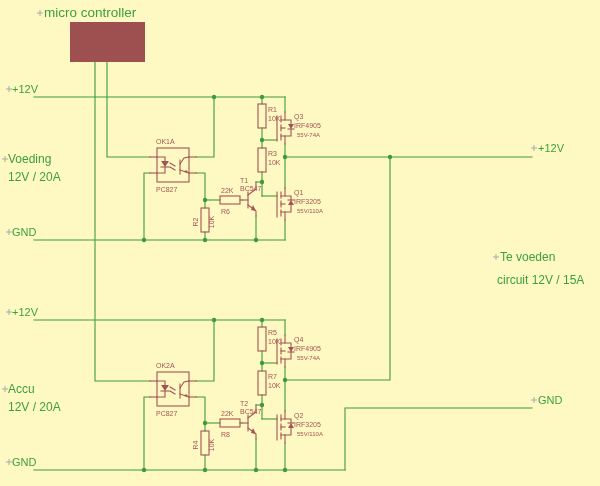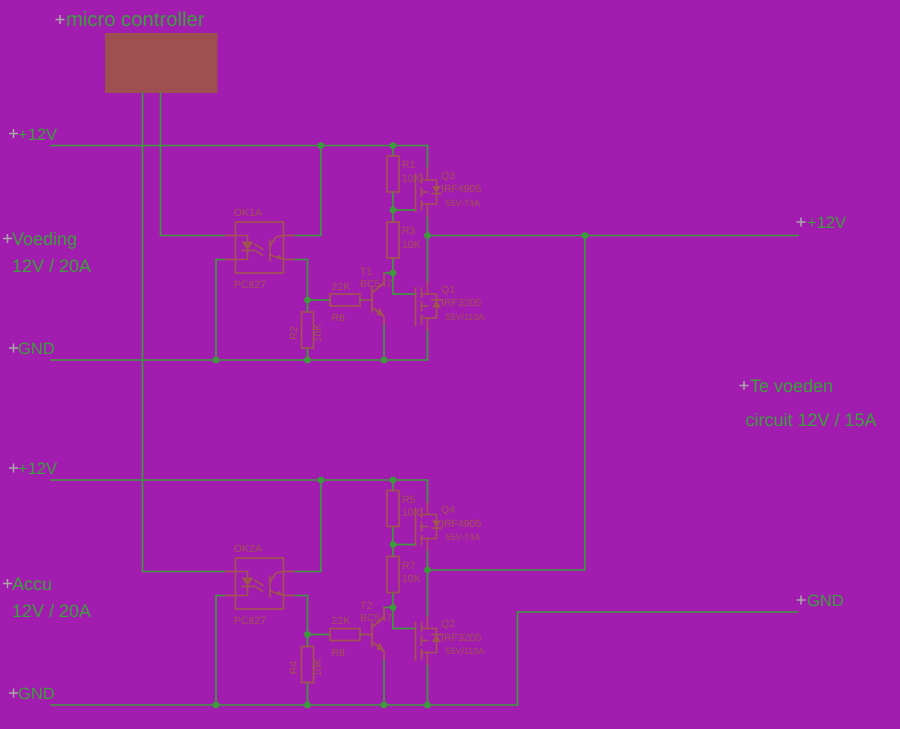--- a/index.html
+++ b/index.html
@@ -1,16 +1,16 @@
 <!DOCTYPE html>
 <html><head>
 <meta charset="utf-8">
 <style>
   html,body{margin:0;padding:0;background:#ffffff;}
-  .stage{width:600px;height:486px;position:relative;background:#a21caf;overflow:hidden;}
+  .stage{width:600px;height:486px;position:relative;background:#fef9c3;overflow:hidden;}
   svg{display:block;}
   .wire{stroke:#3d9b3d;stroke-width:1.1;fill:none;stroke-linecap:square;}
   .sym{stroke:#a25454;stroke-width:1.1;fill:none;stroke-linecap:square;}
   .symfill{fill:#a25454;stroke:none;}
   .dot{fill:#3d9b3d;stroke:none;}
   .cross{stroke:#a9a9a9;stroke-width:1;fill:none;}
   text{font-family:"Liberation Sans", sans-serif;}
   .tg{fill:#3da03d;font-size:11px;}
   .tg-big{fill:#3da03d;font-size:12px;}
   .tg-title{fill:#3da03d;font-size:13.5px;}

